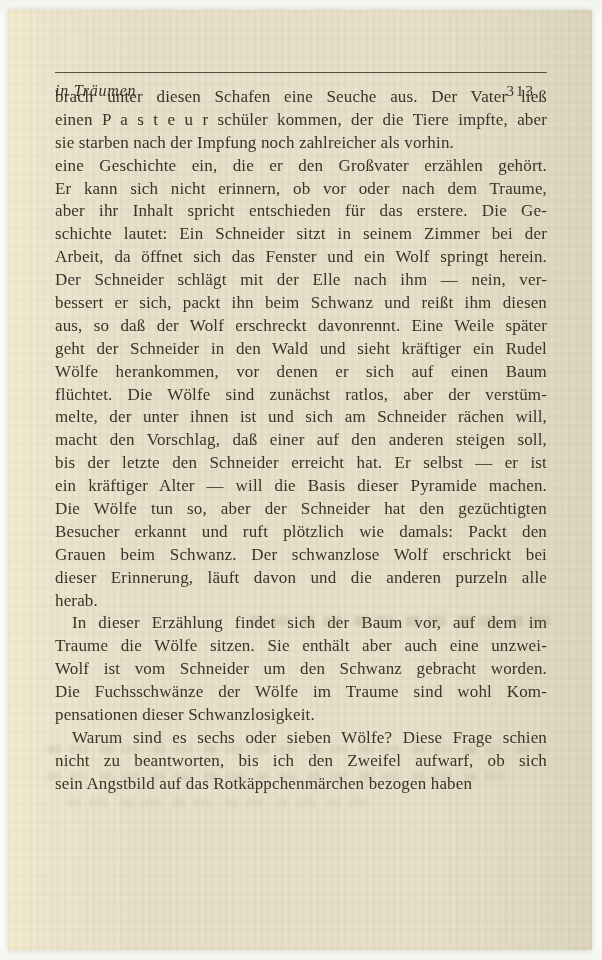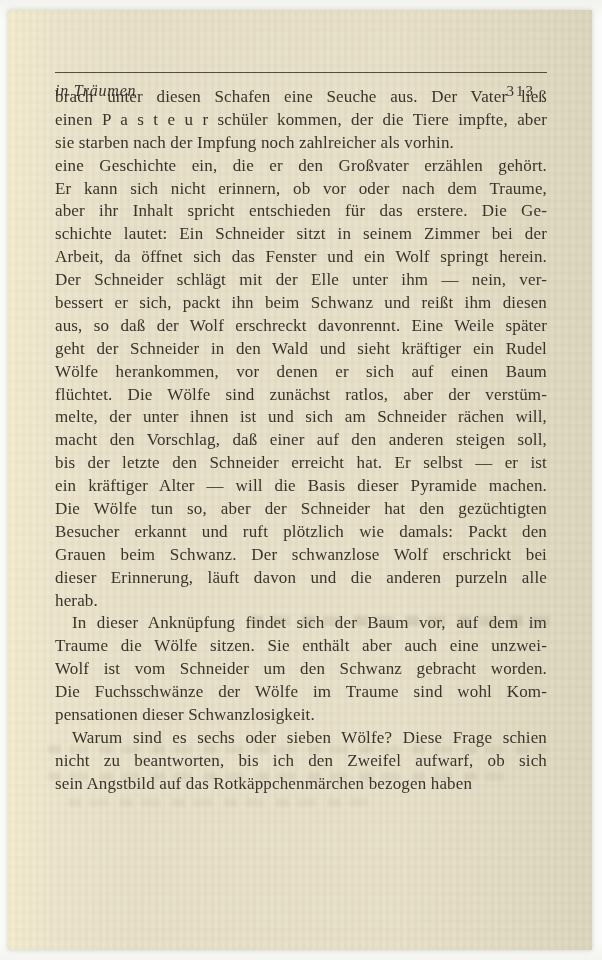--- a/index.html
+++ b/index.html
@@ -128,36 +128,36 @@
 
     <div class="body">
         <div class="line">brach unter diesen Schafen eine Seuche aus. Der Vater ließ</div>
         <div class="line">einen P a s t e u r schüler kommen, der die Tiere impfte, aber</div>
         <div class="line para-end">sie starben nach der Impfung noch zahlreicher als vorhin.</div>
         <div class="line">eine Geschichte ein, die er den Großvater erzählen gehört.</div>
         <div class="line">Er kann sich nicht erinnern, ob vor oder nach dem Traume,</div>
         <div class="line">aber ihr Inhalt spricht entschieden für das erstere. Die Ge-</div>
         <div class="line">schichte lautet: Ein Schneider sitzt in seinem Zimmer bei der</div>
         <div class="line">Arbeit, da öffnet sich das Fenster und ein Wolf springt herein.</div>
-        <div class="line">Der Schneider schlägt mit der Elle unter ihm — nein, ver-</div>
+        <div class="line">Der Schneider schlägt mit der Elle nach ihm — nein, ver-</div>
         <div class="line">bessert er sich, packt ihn beim Schwanz und reißt ihm diesen</div>
         <div class="line">aus, so daß der Wolf erschreckt davonrennt. Eine Weile später</div>
         <div class="line">geht der Schneider in den Wald und sieht kräftiger ein Rudel</div>
         <div class="line">Wölfe herankommen, vor denen er sich auf einen Baum</div>
         <div class="line">flüchtet. Die Wölfe sind zunächst ratlos, aber der verstüm-</div>
         <div class="line">melte, der unter ihnen ist und sich am Schneider rächen will,</div>
         <div class="line">macht den Vorschlag, daß einer auf den anderen steigen soll,</div>
         <div class="line">bis der letzte den Schneider erreicht hat. Er selbst — er ist</div>
         <div class="line">ein kräftiger Alter — will die Basis dieser Pyramide machen.</div>
         <div class="line">Die Wölfe tun so, aber der Schneider hat den gezüchtigten</div>
         <div class="line">Besucher erkannt und ruft plötzlich wie damals: Packt den</div>
         <div class="line">Grauen beim Schwanz. Der schwanzlose Wolf erschrickt bei</div>
         <div class="line">dieser Erinnerung, läuft davon und die anderen purzeln alle</div>
         <div class="line para-end">herab.</div>
-        <div class="line indent">In dieser Anknüpfung findet sich der Baum vor, auf dem im</div>
+        <div class="line indent">In dieser Erzählung findet sich der Baum vor, auf dem im</div>
         <div class="line">Traume die Wölfe sitzen. Sie enthält aber auch eine unzwei-</div>
         <div class="line">Wolf ist vom Schneider um den Schwanz gebracht worden.</div>
         <div class="line">Die Fuchsschwänze der Wölfe im Traume sind wohl Kom-</div>
         <div class="line para-end">pensationen dieser Schwanzlosigkeit.</div>
         <div class="line indent">Warum sind es sechs oder sieben Wölfe? Diese Frage schien</div>
         <div class="line">nicht zu beantworten, bis ich den Zweifel aufwarf, ob sich</div>
         <div class="line para-end">sein Angstbild auf das Rotkäppchenmärchen bezogen haben</div>
       </div>
 
     <div class="ghost g1"></div>

